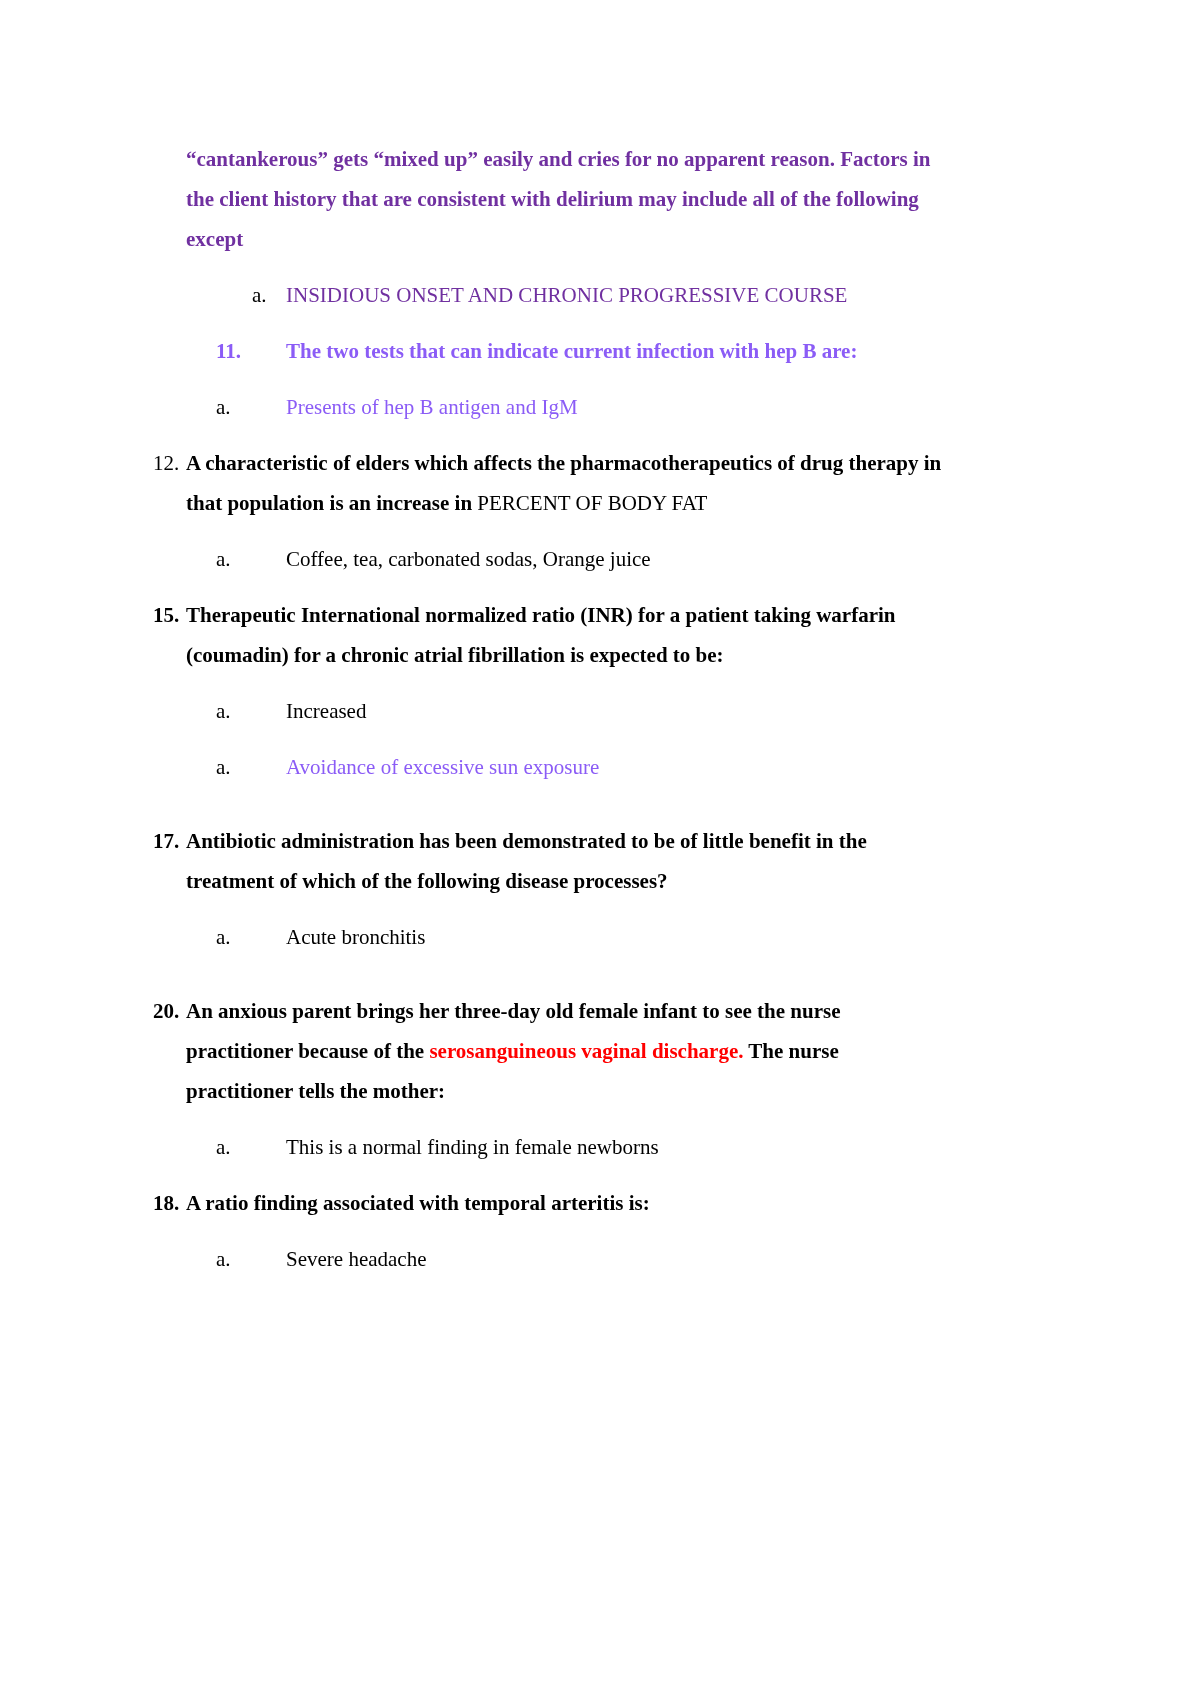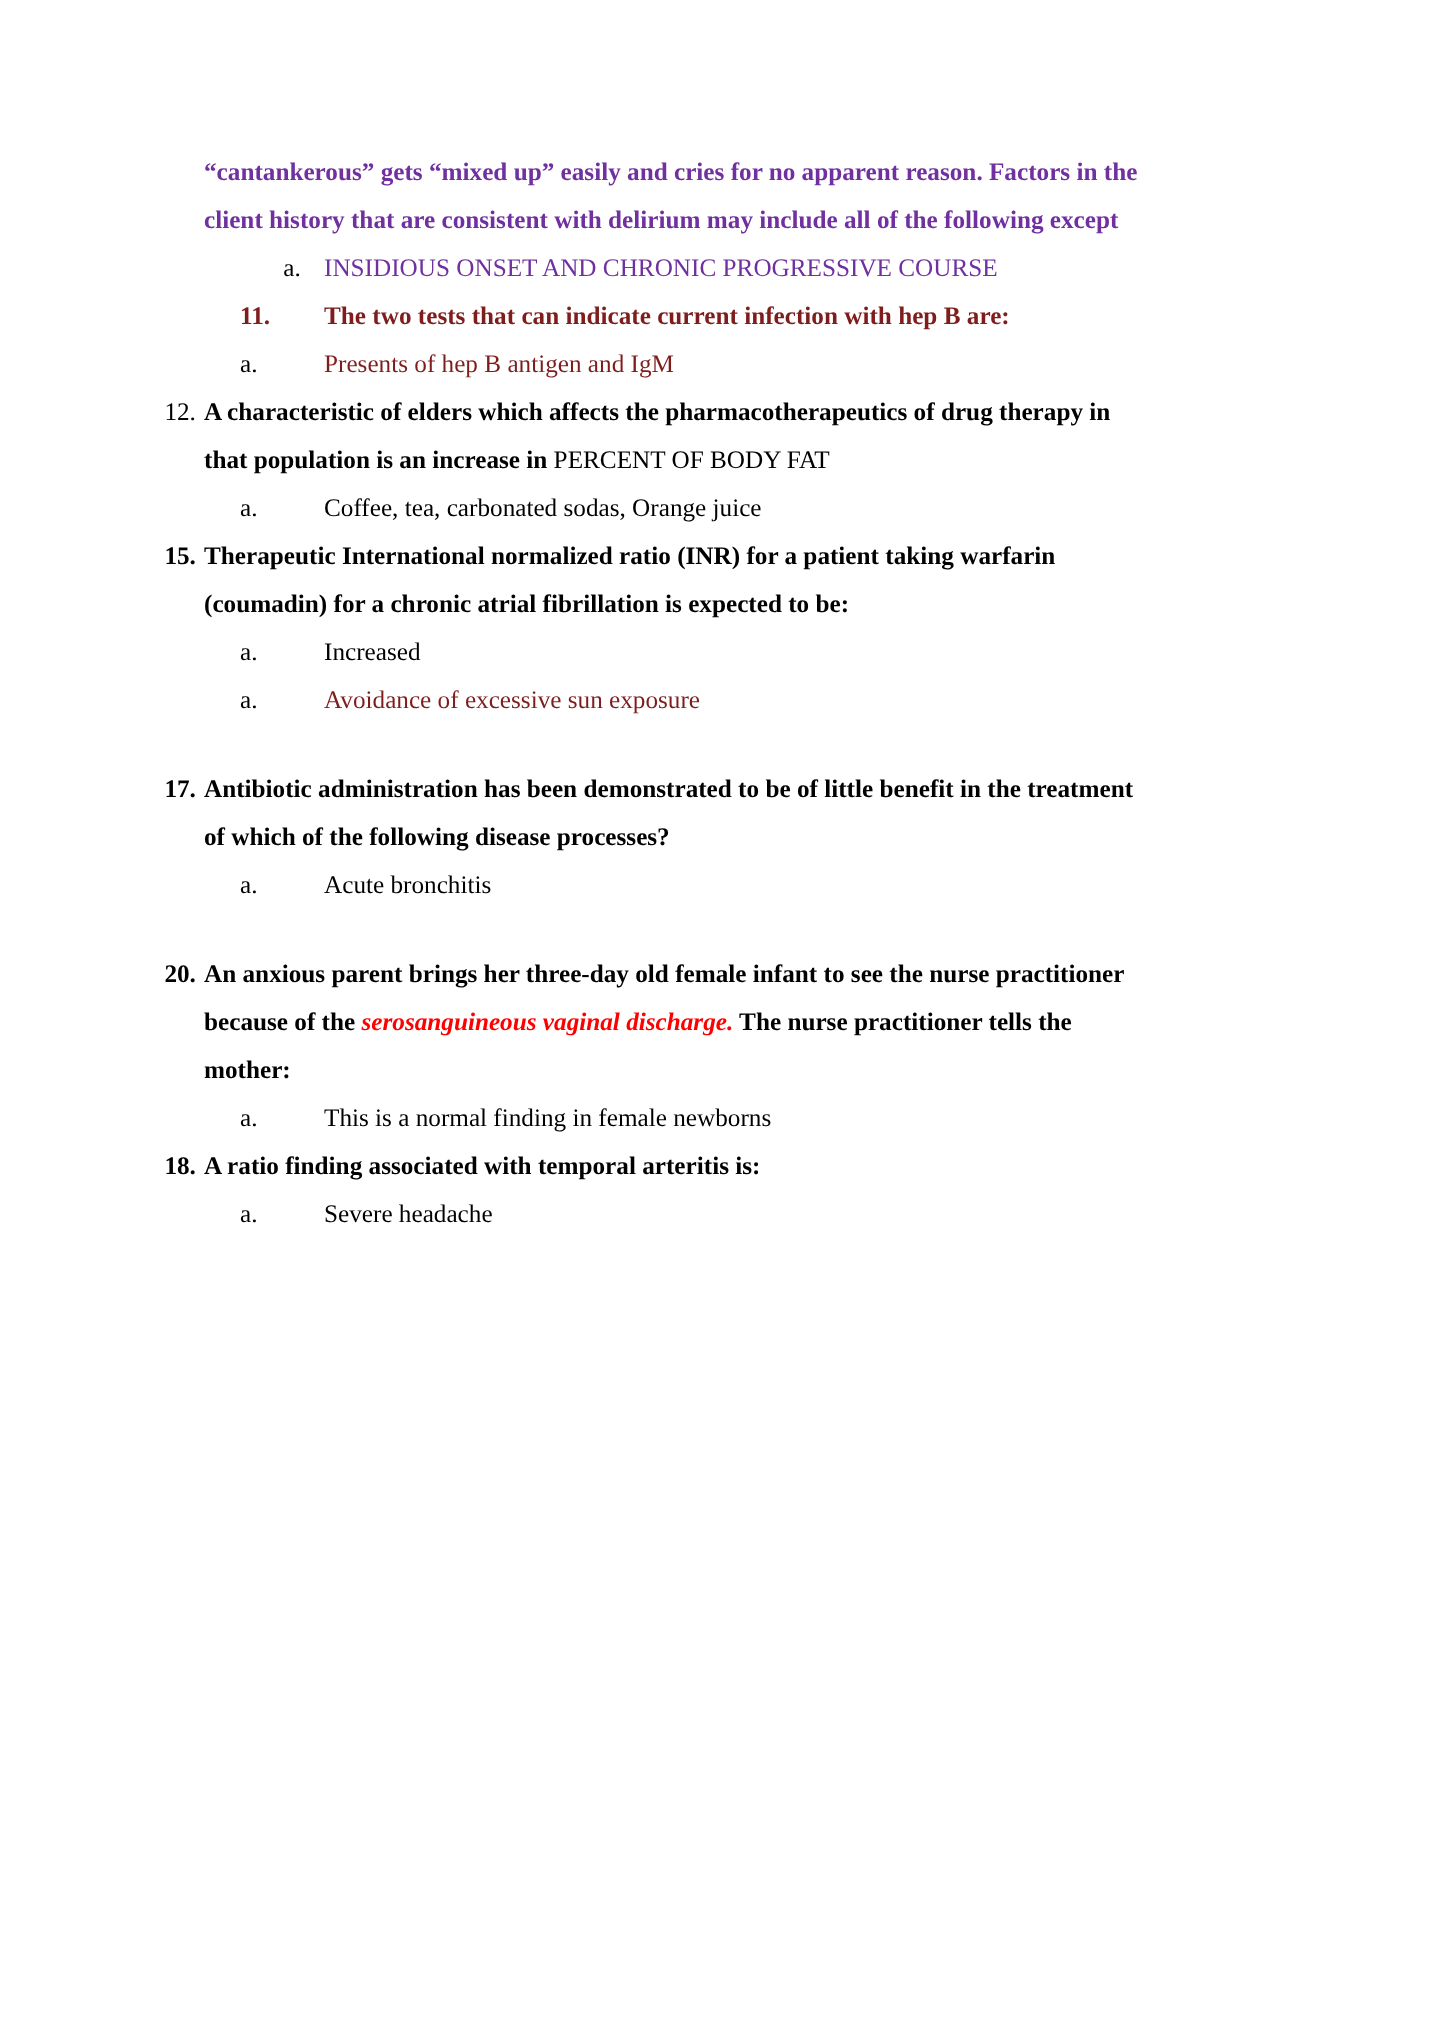--- a/index.html
+++ b/index.html
@@ -9,34 +9,34 @@
     width: 1192px;
     height: 1684px;
     background: #ffffff;
     font-family: "Liberation Serif", serif;
     font-size: 21px;
     line-height: 40px;
     color: #000000;
     padding: 123px 230px 0 137px;
     overflow: hidden;
   }
-  p { margin: 0; }
+  p { margin: 16px; }
   .block { position: relative; padding-left: 33px; }
   .block .num { position: absolute; left: 0; top: 0; }
   
   .sub { padding-left: 133px; }
   .sub .num { left: 63px; }
   
   .ans { padding-left: 133px; }
   .ans .letter { position: absolute; left: 63px; top: 0; }
   .ans.first .letter { left: 99px; }
   .bold { font-weight: bold; }
   .purple { color: #7030A0; }
-  .blue { color: #7f1d1d; text-align: right; }
-  .red-em { color: #FF0000; font-weight: bold; font-style: italic; }
+  .blue { color: #8b5cf6; text-align: right; }
+  .red-em { color: #FF0000; font-weight: bold; }
   .gap { margin-top: 34px; }
   .tight { line-height: 28px; margin-top: 8px; margin-bottom: 8px; }
 </style>
 </head>
 <body>
 
 <div class="page">
 
   <p class="block">
     <span class="purple bold">“cantankerous” gets “mixed up” easily and cries for no apparent reason. Factors in the client history that are consistent with delirium may include all of the following except</span>

